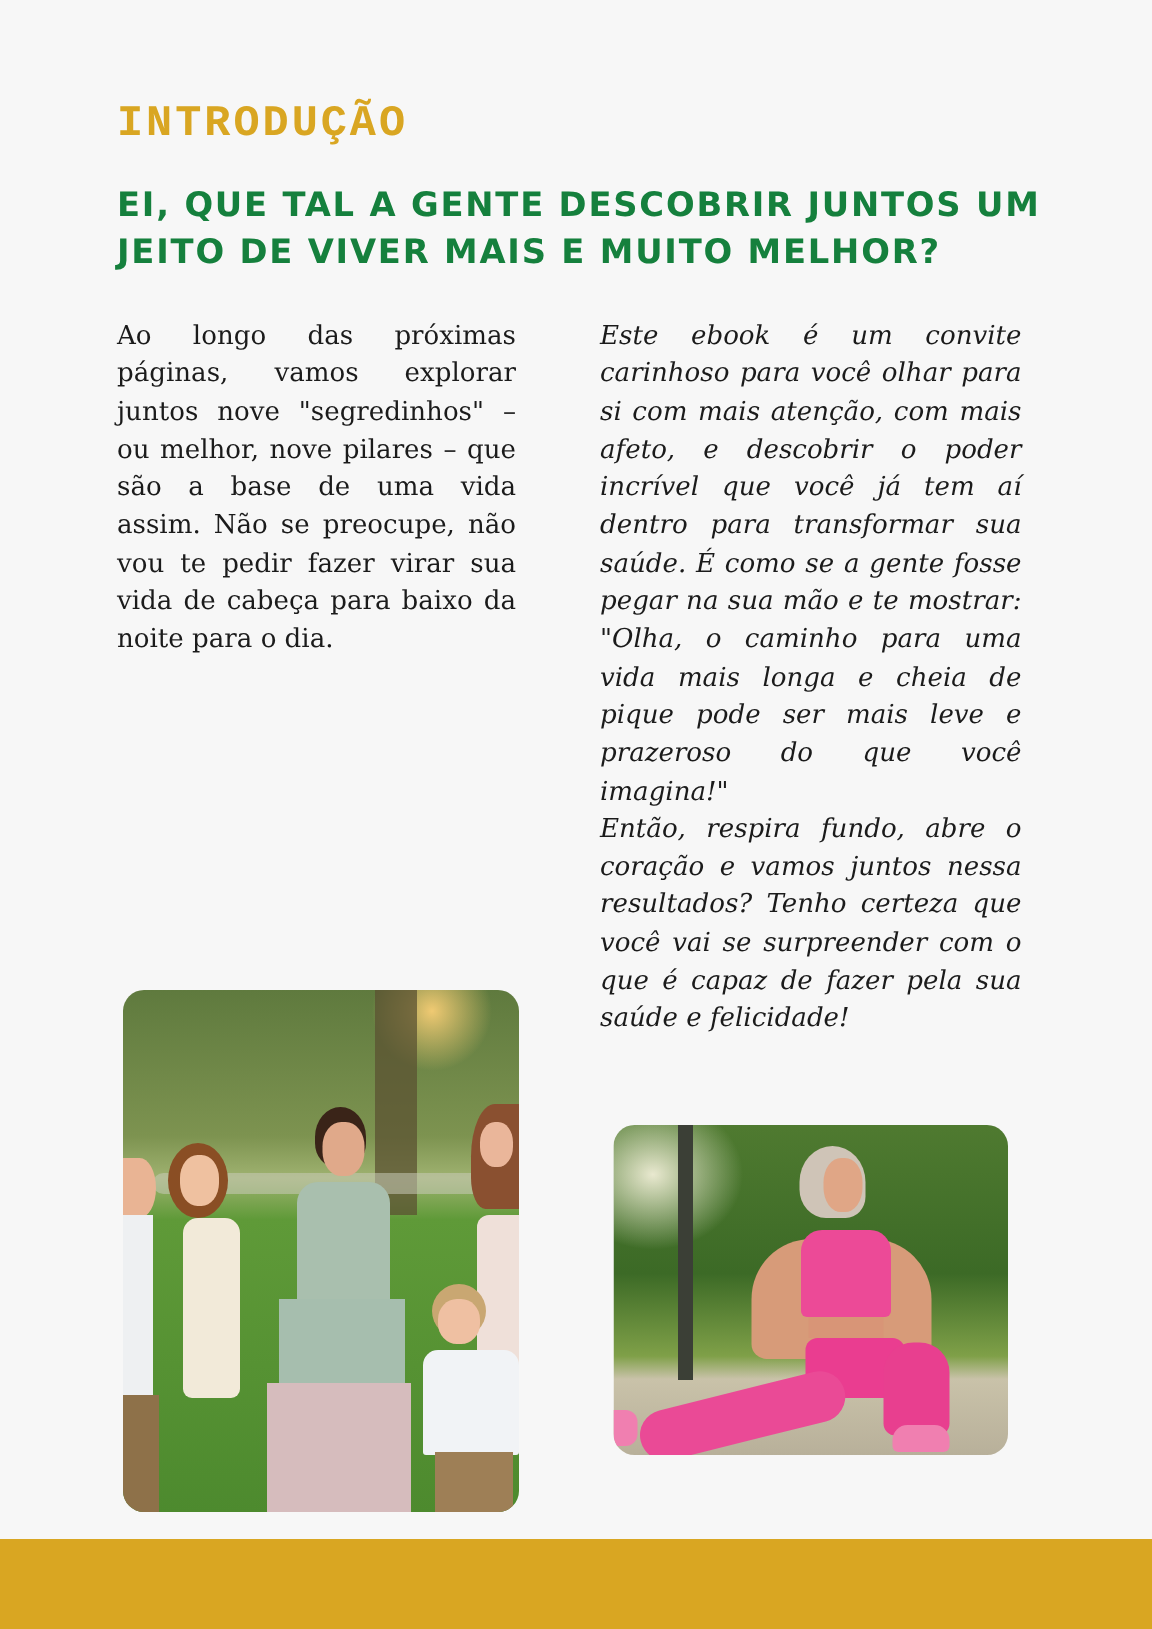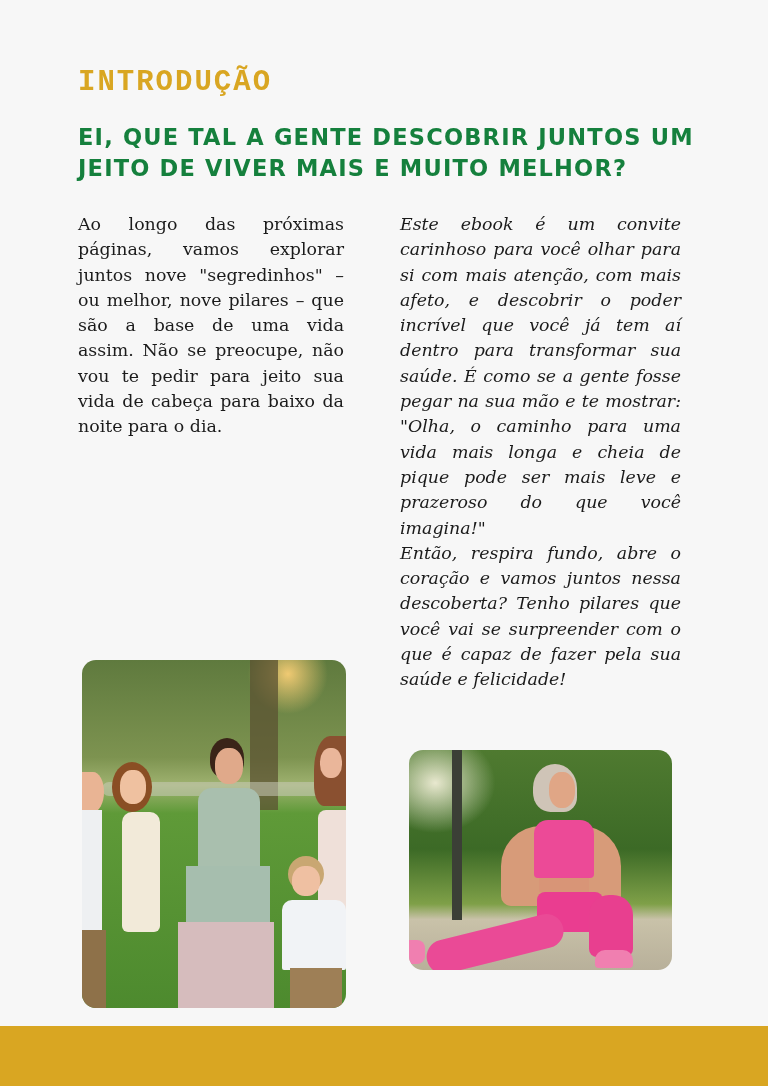--- a/index.html
+++ b/index.html
@@ -51,26 +51,26 @@
   }
 </style>
 </head>
 <body>
 
 <h1 class="section-label">Introdução</h1>
 
 <h2 class="headline">Ei, que tal a gente descobrir juntos um jeito de viver mais e muito melhor?</h2>
 
 <div class="col col-left">
-  <p>Ao longo das próximas páginas, vamos explorar juntos nove "segredinhos" – ou melhor, nove pilares – que são a base de uma vida assim. Não se preocupe, não vou te pedir para jeito sua vida de cabeça para baixo da noite para o dia.</p>
+  <p>Ao longo das próximas páginas, vamos explorar juntos nove "segredinhos" – ou melhor, nove pilares – que são a base de uma vida assim. Não se preocupe, não vou te pedir fazer virar sua vida de cabeça para baixo da noite para o dia.</p>
 </div>
 
 <div class="col col-right">
   <p>Este ebook é um convite carinhoso para você olhar para si com mais atenção, com mais afeto, e descobrir o poder incrível que você já tem aí dentro para transformar sua saúde. É como se a gente fosse pegar na sua mão e te mostrar: "Olha, o caminho para uma vida mais longa e cheia de pique pode ser mais leve e prazeroso do que você imagina!"</p>
-  <p>Então, respira fundo, abre o coração e vamos juntos nessa descoberta? Tenho pilares que você vai se surpreender com o que é capaz de fazer pela sua saúde e felicidade!</p>
+  <p>Então, respira fundo, abre o coração e vamos juntos nessa resultados? Tenho certeza que você vai se surpreender com o que é capaz de fazer pela sua saúde e felicidade!</p>
 </div>
 
 <div class="photo photo-family" title="Smiling woman in a pastel dress holding hands with children and a young woman in a sunlit park">
 
   <div class="shape" style="left:168px;top:0;width:28px;height:150px;background:#5b5131;opacity:.75;"></div>
 
   <div class="shape" style="left:20px;top:122px;width:244px;height:14px;background:#c8cab8;opacity:.55;border-radius:8px;"></div>
 
   <div class="shape" style="left:128px;top:78px;width:34px;height:40px;background:#3a2418;border-radius:50% 50% 40% 40%;"></div>
   <div class="shape" style="left:133px;top:88px;width:28px;height:36px;background:#e0a98a;border-radius:45%;"></div>

